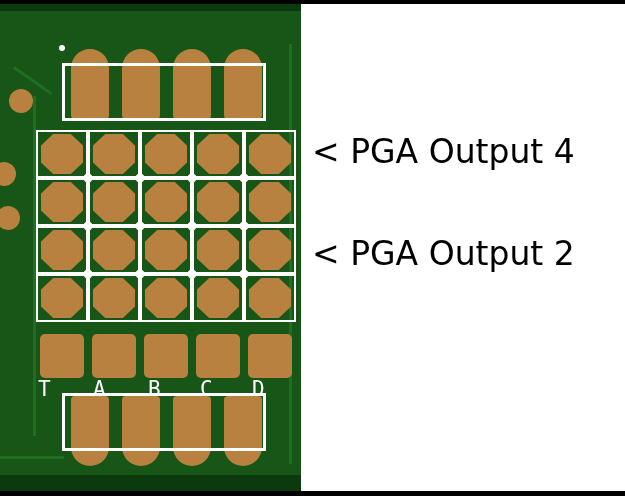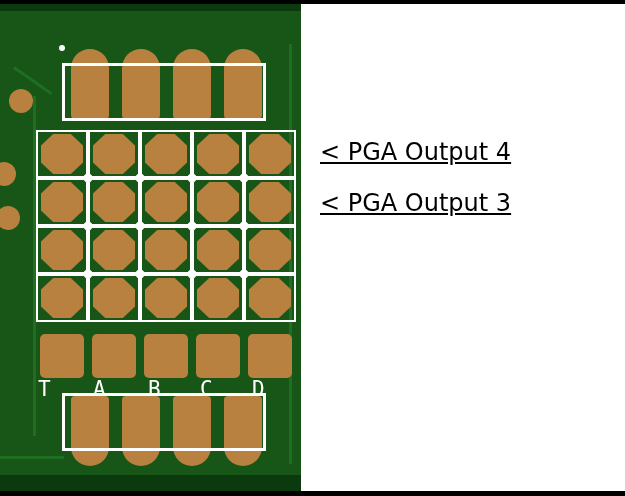--- a/index.html
+++ b/index.html
@@ -98,26 +98,25 @@
     font-family: "DejaVu Sans Mono", monospace;
     font-size: 21px;
     line-height: 22px;
   }
   .cl-t { left: 38px; } .cl-a { left: 93px; } .cl-b { left: 148px; } .cl-c { left: 200px; } .cl-d { left: 252px; }
 
   
   .annotations { left: 308px; top: 4px; width: 317px; height: 487px; }
   .ann {
     position: absolute;
-    left: 12px;
+    left: 4px;
     color: var(--annotation-text, #000);
-    font-size: 24px;
+    font-size: 33px;
     line-height: 36px;
     white-space: nowrap;
-    text-decoration: underline;
   }
   .ann1 { top: 130px; }
   .ann2 { top: 181px; }
   .ann3 { top: 232px; }
   .ann4 { top: 280px; }
 </style>
 </head>
 <body>
 
 <div class="abs pcb">
@@ -190,17 +189,17 @@
 
   <div class="abs conn-pad bottom cp1"></div>
   <div class="abs conn-pad bottom cp2"></div>
   <div class="abs conn-pad bottom cp3"></div>
   <div class="abs conn-pad bottom cp4"></div>
   <div class="abs conn-rect conn-rect-bottom"></div>
 </div>
 
 <div class="abs annotations">
   <div class="ann ann1">&lt; PGA Output 4</div>
-  <div class="ann ann2">&lt; PGA Output 3</div>
+  <div class="ann ann3">&lt; PGA Output 2</div>
 </div>
 
 <div class="abs img-border-top"></div>
 <div class="abs img-border-bottom"></div>
 
 </body></html>

